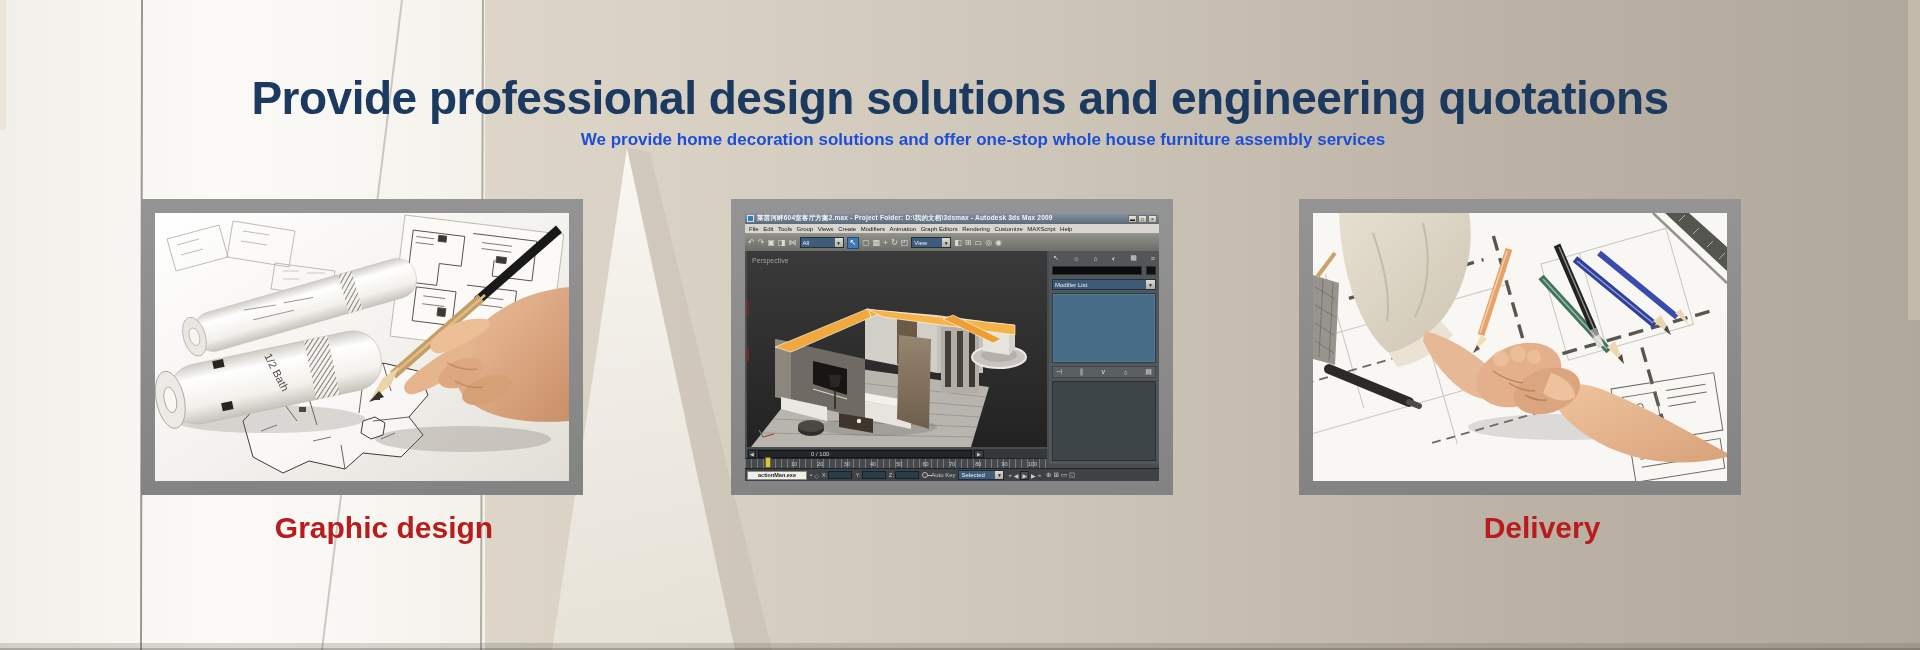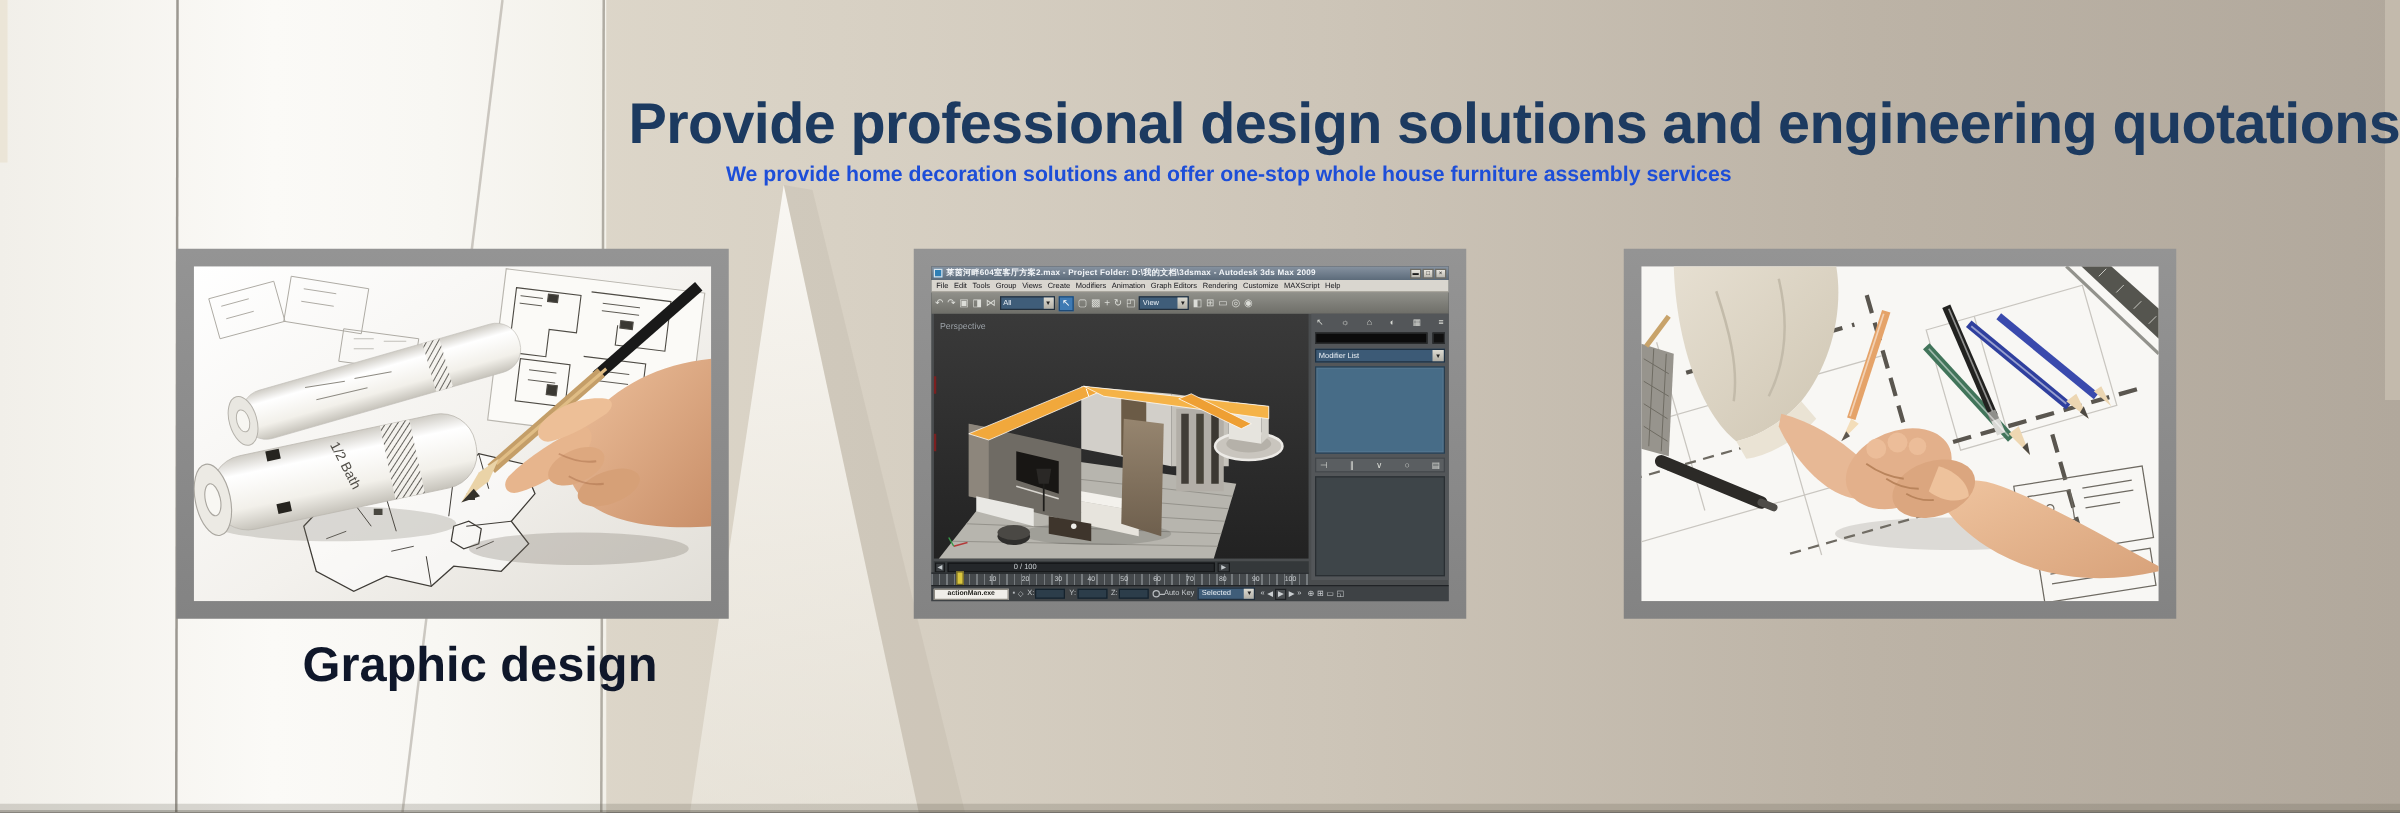--- a/index.html
+++ b/index.html
@@ -1,30 +1,30 @@
 <!DOCTYPE html>
 <html><head>
 <meta charset="utf-8">
 <style>
   html,body { margin:0; padding:0; background:#222; }
   .stage { position:relative; width:1920px; height:650px; overflow:hidden;
            background:#cfc7ba; font-family:"Liberation Sans","DejaVu Sans",sans-serif; }
   .bg-svg { position:absolute; left:0; top:0; }
 
-  .hero-title { position:absolute; top:40px; left:0; width:100%; text-align:right;
+  .hero-title { position:absolute; top:40px; left:0; width:100%; text-align:center;
                 font-size:46px; font-weight:bold; color:#1c3a60; letter-spacing:-.5px; }
   .hero-subtitle { position:absolute; top:113px; left:0; width:100%; text-align:center;
                    font-size:17px; font-weight:bold; color:#1d4ed8;margin-left:23px; }
 
   .frame { position:absolute; top:199px; width:442px; height:296px; background:linear-gradient(#949494,#838383); }
   .f1 { left:141px; } .f2 { left:731px; } .f3 { left:1299px; }
   .photo { position:absolute; left:14px; top:14px; width:414px; height:268px; display:block; }
 
   .caption { position:absolute; top:511px; width:442px; text-align:center;
-             font-size:39px; font-weight:bold; color:#0f172a; transform:translateX(22px); }
+             font-size:30px; font-weight:bold; color:#b91c1c; transform:translateX(22px); }
   .c1 { left:141px; } .c2 { left:731px; } .c3 { left:1299px; }
 
   
   .max-app { position:absolute; left:14px; top:14px; width:414px; height:268px;
              background:#4a4d4f; overflow:hidden; }
   .max-app * { box-sizing:border-box; }
   .mx-titlebar { position:absolute; left:0; top:0; width:100%; height:11px;
                  background:linear-gradient(#8793a1,#5c6b7a); display:flex; align-items:center;
                  gap:3px; padding:0 2px; }
   .mx-appicon { width:7px; height:7px; background:#2e7fb5; border:1px solid #d8e2ea; flex:0 0 auto; }
@@ -567,13 +567,14 @@
         <circle cx="188" cy="146" r="8" fill="#ecbf9a" opacity=".9"></circle>
         <circle cx="205" cy="141" r="8" fill="#ecbf9a" opacity=".9"></circle>
         <circle cx="221" cy="144" r="7" fill="#ecbf9a" opacity=".9"></circle>
         <path d="M180,158 q14,10 30,12 M196,170 q12,8 26,8 M212,182 q10,6 22,5" stroke="#b9845c" stroke-width="1.5" fill="none"></path>
         <path d="M238,160 C252,164 262,174 262,184 C254,190 240,188 230,180 Z" fill="#eec29c"></path>
       </g>
     </svg>
   </div>
 
   <div class="caption c1">Graphic design</div>
+  <div class="caption c3">Delivery</div>
 </div>
 
 </body></html>

